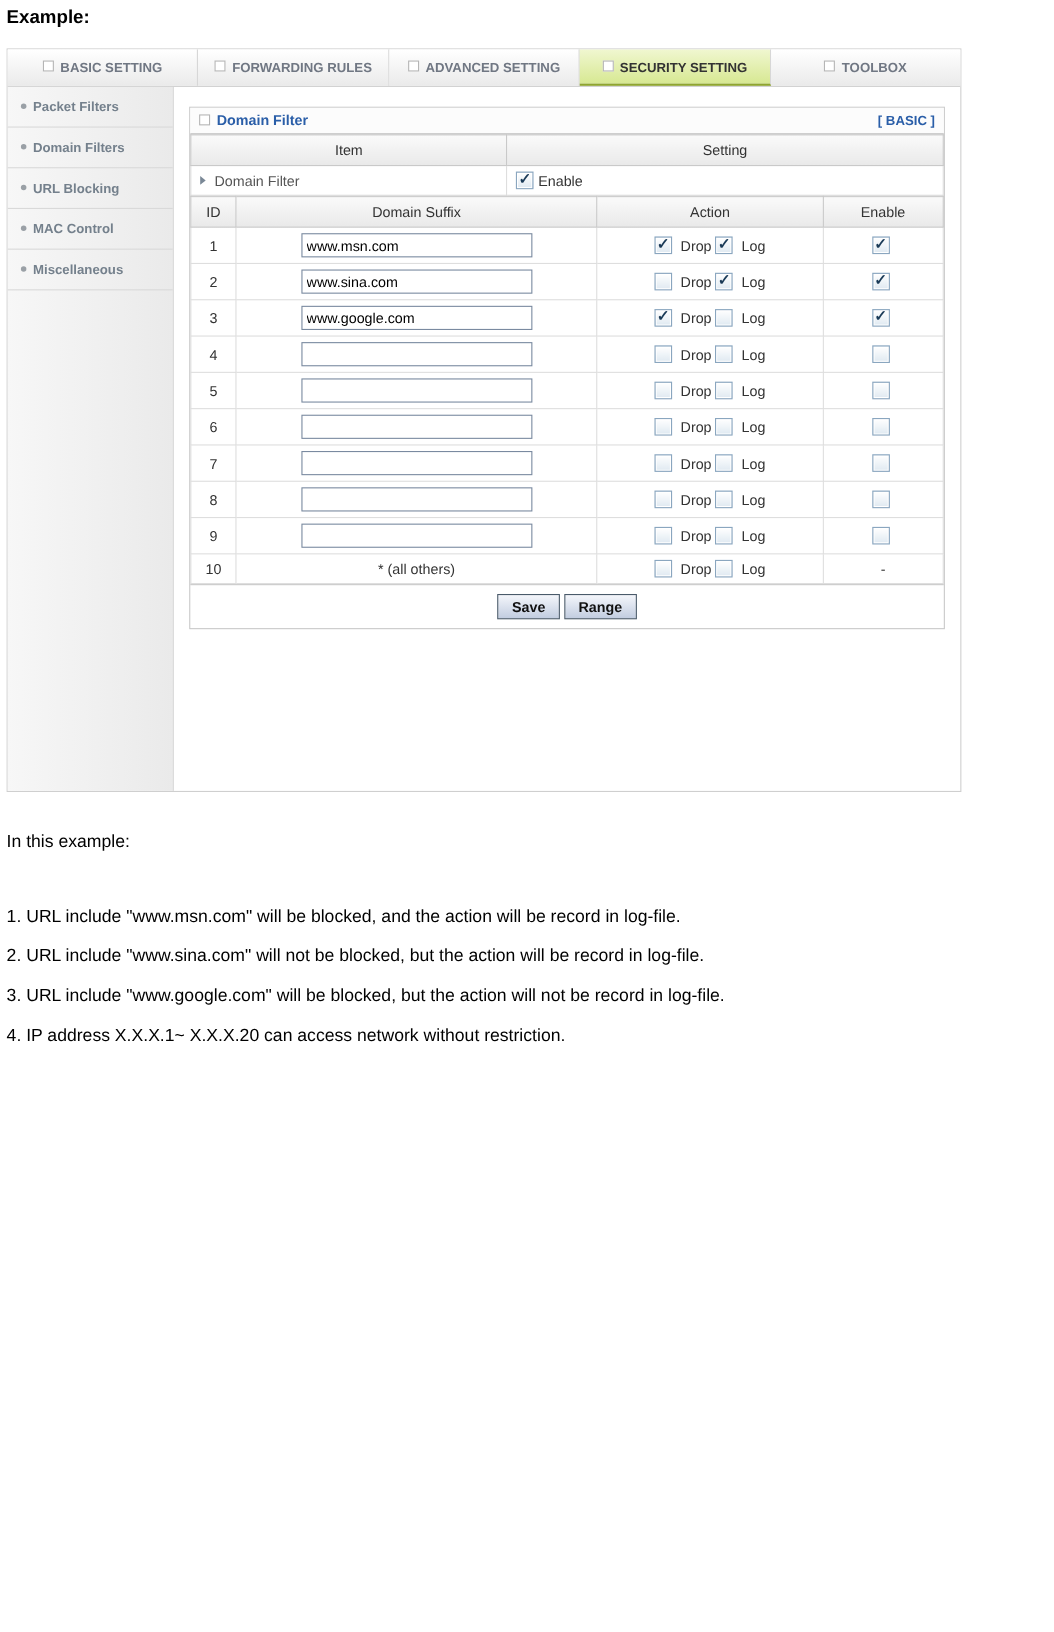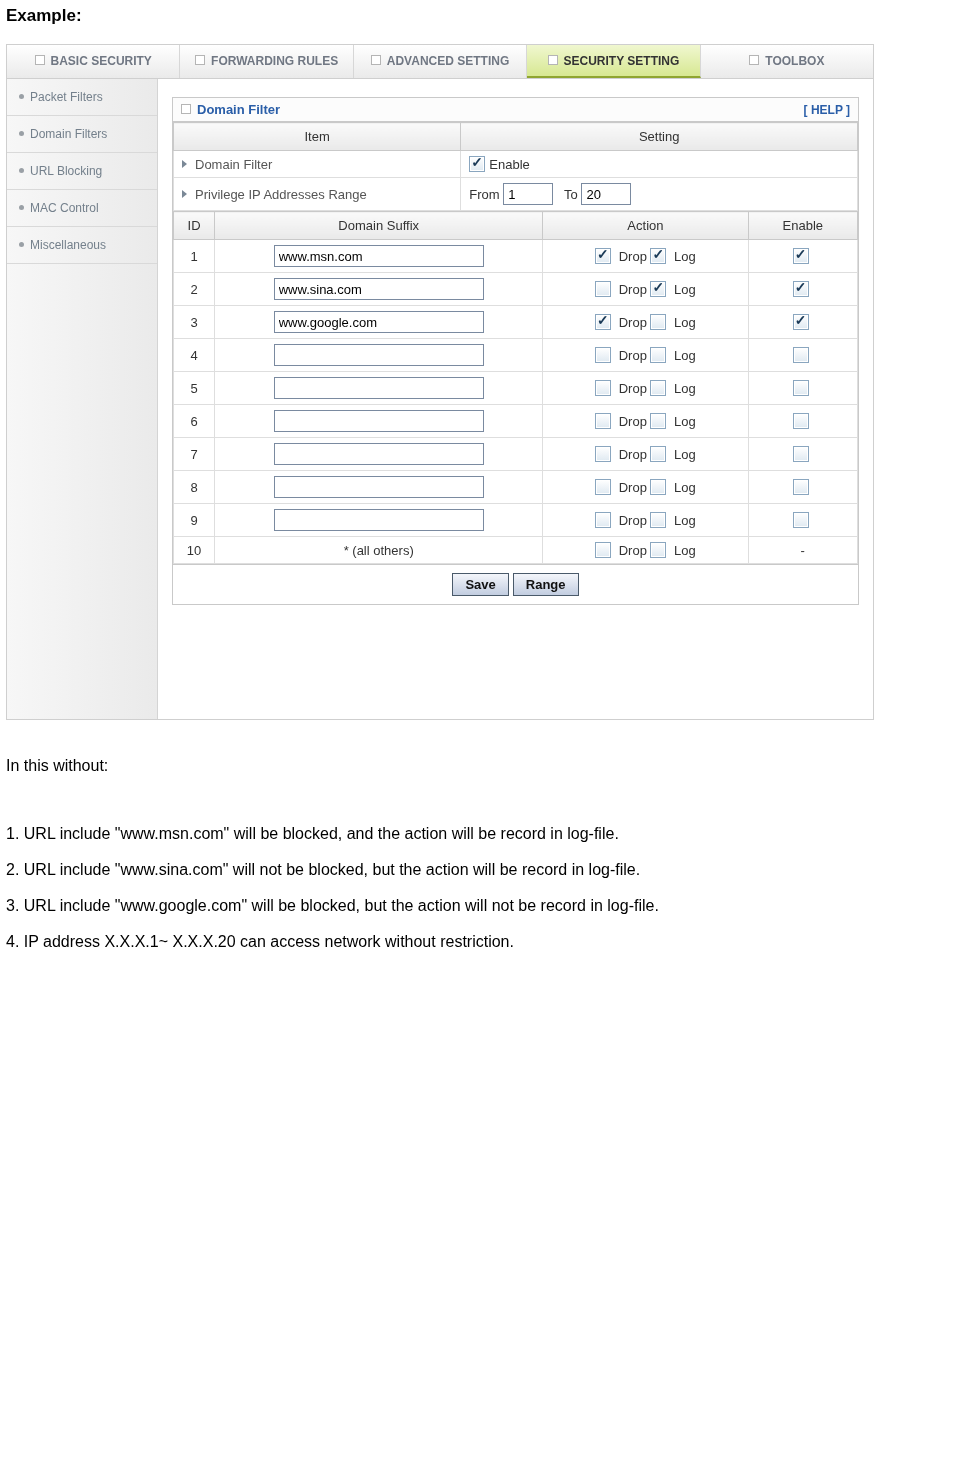--- a/index.html
+++ b/index.html
@@ -55,21 +55,21 @@
   .body-row { display: flex; }
   .sidebar {
     width: 150px;
     background: linear-gradient(90deg,#f7f7f7,#eaeaea);
     border-right: 1px solid #d4d4d4;
     min-height: 640px;
   }
   .side-item {
     padding: 11px 10px 11px 12px;
     font-size: 12px;
-    font-weight: normal;
+    font-weight: bold;
     color: #74808c;
     border-bottom: 1px solid #d9d9d9;
   }
   .side-item .bullet {
     display: inline-block;
     width: 5px; height: 5px; border-radius: 50%;
     background: #9aa0a6;
     margin-right: 6px;
     vertical-align: 2px;
   }
@@ -188,62 +188,53 @@
 </style>
 </head>
 <body>
 
 <div class="page">
   <div class="heading">Example:</div>
 
   <div class="app-frame">
 
     <div class="topnav">
-      <div class="topnav-item"><span class="sq"></span><span>BASIC SECURITY</span></div>
+      <div class="topnav-item"><span class="sq"></span><span>BASIC SETTING</span></div>
       <div class="topnav-item"><span class="sq"></span><span>FORWARDING RULES</span></div>
       <div class="topnav-item"><span class="sq"></span><span>ADVANCED SETTING</span></div>
       <div class="topnav-item active"><span class="sq"></span><span>SECURITY SETTING</span></div>
       <div class="topnav-item"><span class="sq"></span><span>TOOLBOX</span></div>
     </div>
 
     <div class="body-row">
       <div class="sidebar">
         <div class="side-item"><span class="bullet"></span><span>Packet Filters</span></div>
         <div class="side-item"><span class="bullet"></span><span>Domain Filters</span></div>
         <div class="side-item"><span class="bullet"></span><span>URL Blocking</span></div>
         <div class="side-item"><span class="bullet"></span><span>MAC Control</span></div>
         <div class="side-item"><span class="bullet"></span><span>Miscellaneous</span></div>
       </div>
 
       <div class="content">
         <div class="panel">
           <div class="panel-title">
             <span class="left"><span class="sq2"></span><span>Domain Filter</span></span>
-            <span class="help">[ HELP ]</span>
+            <span class="help">[ BASIC ]</span>
           </div>
 
           <table class="settings">
             <tbody>
                 <tr>
               <th style="width:42%">Item</th>
               <th>Setting</th>
             </tr>
             <tr>
               <td class="rowlabel"><span class="carat"></span><span>Domain Filter</span></td>
               <td><span class="chk checked"></span><span>Enable</span></td>
             </tr>
-            <tr>
-              <td class="rowlabel"><span class="carat"></span><span>Privilege IP Addresses Range</span></td>
-              <td>
-                <span>From</span>
-                <input class="txt small" value="1" style="">
-                &nbsp;&nbsp;<span>To</span>
-                <input class="txt small" value="20" style="">
-              </td>
-            </tr>
           </tbody>
             </table>
 
           <table class="settings">
             <tbody>
                 <tr>
               <th style="width:6%">ID</th>
               <th style="width:48%">Domain Suffix</th>
               <th style="width:30%">Action</th>
               <th style="width:16%">Enable</th>
@@ -315,21 +306,21 @@
 
           <div class="btn-row">
             <span class="btn">Save</span><span class="btn">Range</span>
           </div>
         </div>
       </div>
     </div>
   </div>
 
   <div class="explain">
-    <p>In this without:</p>
+    <p>In this example:</p>
     <br>
     <p>1. URL include "www.msn.com" will be blocked, and the action will be record in log-file.</p>
     <p>2. URL include "www.sina.com" will not be blocked, but the action will be record in log-file.</p>
     <p>3. URL include "www.google.com" will be blocked, but the action will not be record in log-file.</p>
     <p>4. IP address X.X.X.1~ X.X.X.20 can access network without restriction.</p>
   </div>
 
 </div>
 
 </body></html>

